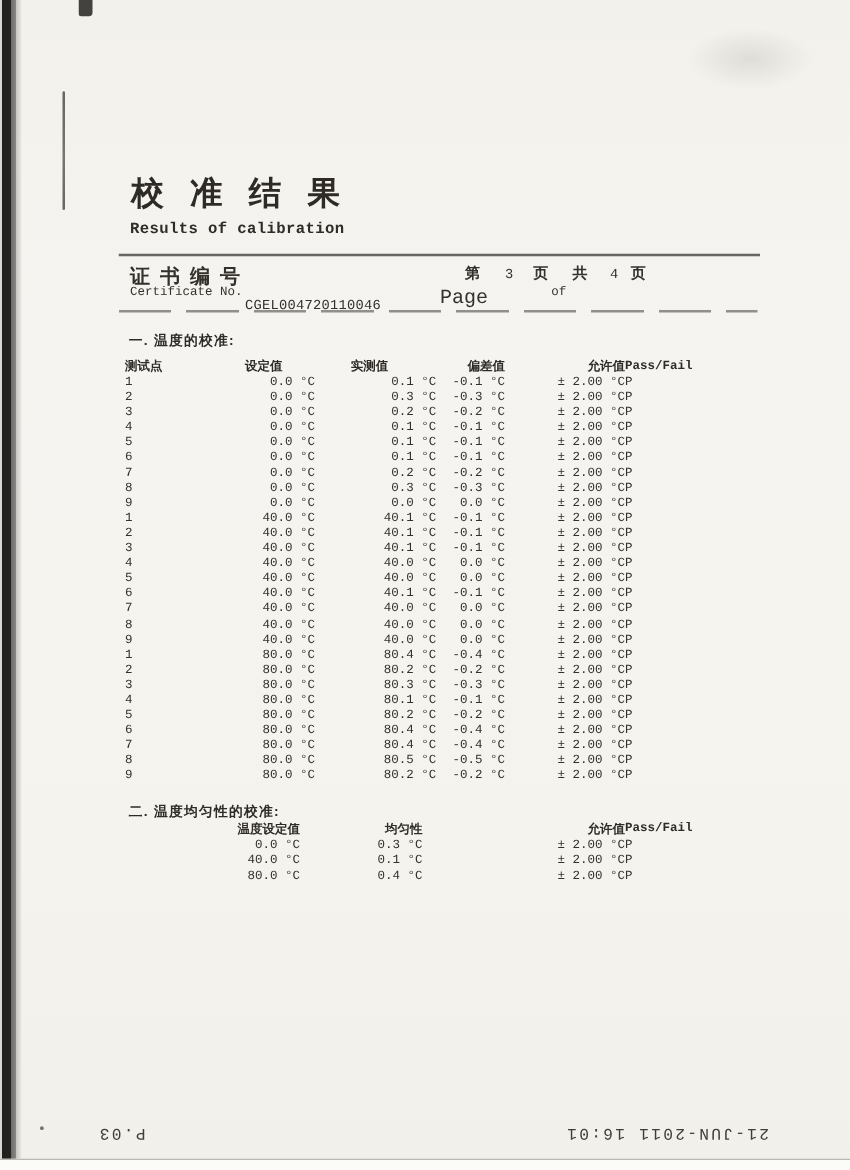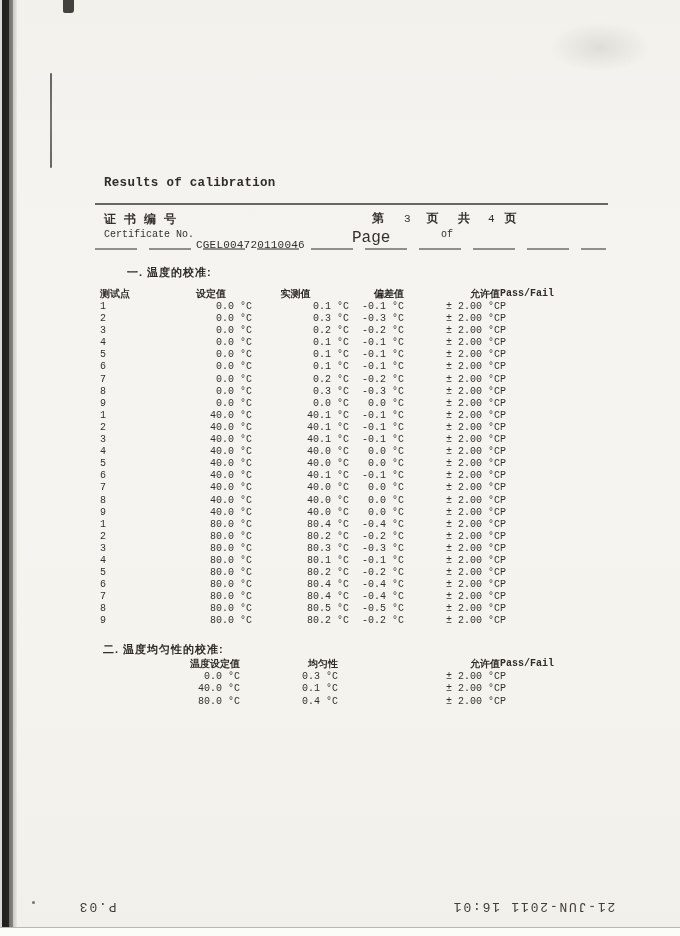--- a/index.html
+++ b/index.html
@@ -28,32 +28,32 @@
   .title-en{position:absolute;left:104px;top:176px;font-size:12.5px;font-weight:700;letter-spacing:.3px;color:#302d29;}
   .logo-box{position:absolute;left:478px;top:147px;width:84px;height:33px;border:2.5px solid #2f2c28;border-radius:9px;
     display:flex;align-items:center;justify-content:center;}
   .logo-text{font-family:"Liberation Serif","DejaVu Serif",serif;font-style:italic;font-weight:bold;font-size:20px;letter-spacing:1px;color:#2f2c28;}
 
   .rule1{position:absolute;left:95px;top:203px;width:513px;height:2px;background:#504d49;opacity:.85;}
   .rule2{position:absolute;left:95px;top:248px;width:511px;height:2px;opacity:.65;
     background:repeating-linear-gradient(90deg,#5c5954 0px,#5c5954 42px,rgba(92,89,84,0) 42px,rgba(92,89,84,0) 54px);}
 
   
-  .cert-zh{position:absolute;left:104px;top:211px;font-size:12px;font-weight:bold;letter-spacing:8px;white-space:nowrap;}
+  .cert-zh{position:absolute;left:104px;top:211px;font-size:16px;font-weight:bold;letter-spacing:8px;white-space:nowrap;}
   .cert-en{position:absolute;left:104px;top:229px;font-size:10px;}
   .cert-no{position:absolute;left:196px;top:212px;font-size:11px;letter-spacing:.2px;margin-top:27px;}
   .pg-row{position:absolute;left:372px;top:210px;font-size:12px;font-weight:bold;white-space:nowrap;display:flex;align-items:baseline;}
   .pg-row .n{font-family:"Liberation Mono","DejaVu Sans Mono",monospace;font-size:11px;font-weight:normal;}
   .pg-1{margin-left:0;} .pg-n1{margin-left:20px;} .pg-2{margin-left:16px;letter-spacing:8px;text-align:center;} .pg-n2{margin-left:10px;} .pg-3{margin-left:10px;}
   .pg-en1{position:absolute;left:352px;top:229px;font-size:16px;}
   .pg-en2{position:absolute;left:441px;top:229px;font-size:10px;}
 
   
   .sec-h{position:absolute;left:103px;font-size:11px;font-weight:bold;letter-spacing:1px;color:#2f2c28;}
-  .sec1-h{top:265px;margin-left:24px;} .sec2-h{top:642px;}
+  .sec1-h{top:265px;} .sec2-h{top:642px;}
 
   
   .table1{position:absolute;left:100px;top:287px;width:510px;}
   .t1{display:grid;grid-template-columns:80px 72px 97px 55px 96px 110px;}
   .t1.t-head{height:14px;line-height:13px;font-size:10px;font-weight:bold;}
   .t1.t-body{height:12.1px;line-height:12.1px;font-size:10px;}
   
   .table2{position:absolute;left:100px;top:658px;width:510px;}
   .t2{display:grid;grid-template-columns:140px 98px 162px 110px;}
   .t2.t-head{height:13px;line-height:12px;font-size:10px;font-weight:bold;}
@@ -73,20 +73,21 @@
 <body>
 
 <div class="scan">
 
   <div class="smudge"></div>
   <div class="left-edge"></div>
   <div class="top-notch"></div>
   <div class="artifact-line"></div>
   <div class="artifact-dot"></div>
 
+  <div class="title-zh zh">校准结果</div>
   <div class="title-en mono">Results of calibration</div>
 
   <div class="rule1"></div>
 
   <div class="cert-zh zh">证书编号</div>
   <div class="cert-en mono">Certificate No.</div>
   <div class="cert-no mono">CGEL004720110046</div>
   <div class="pg-row zh">
     <span class="pg-1">第</span>
     <span class="n pg-n1">3</span>

